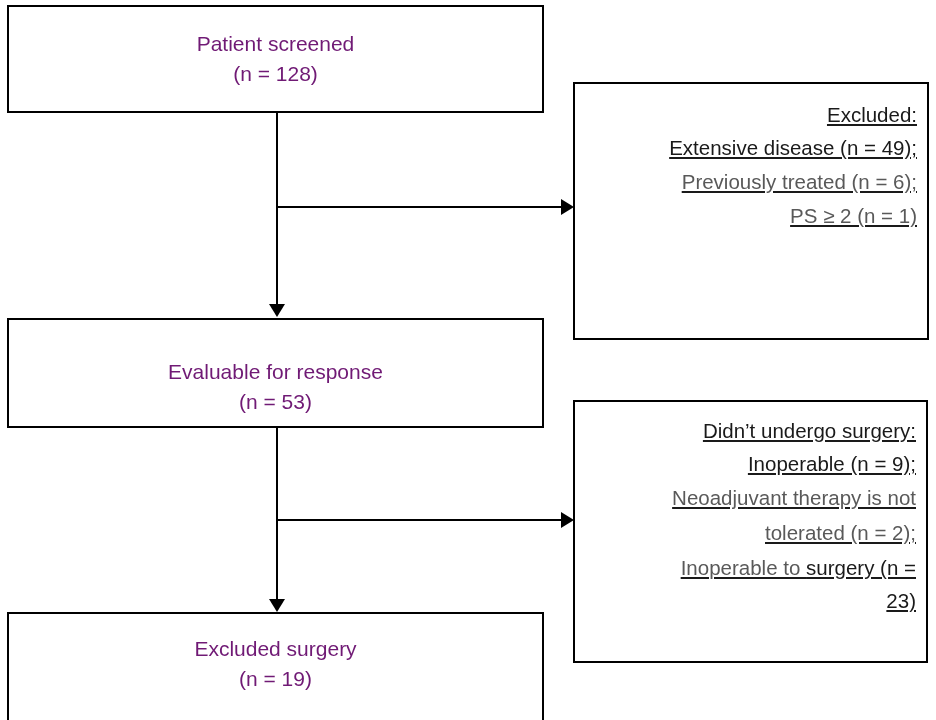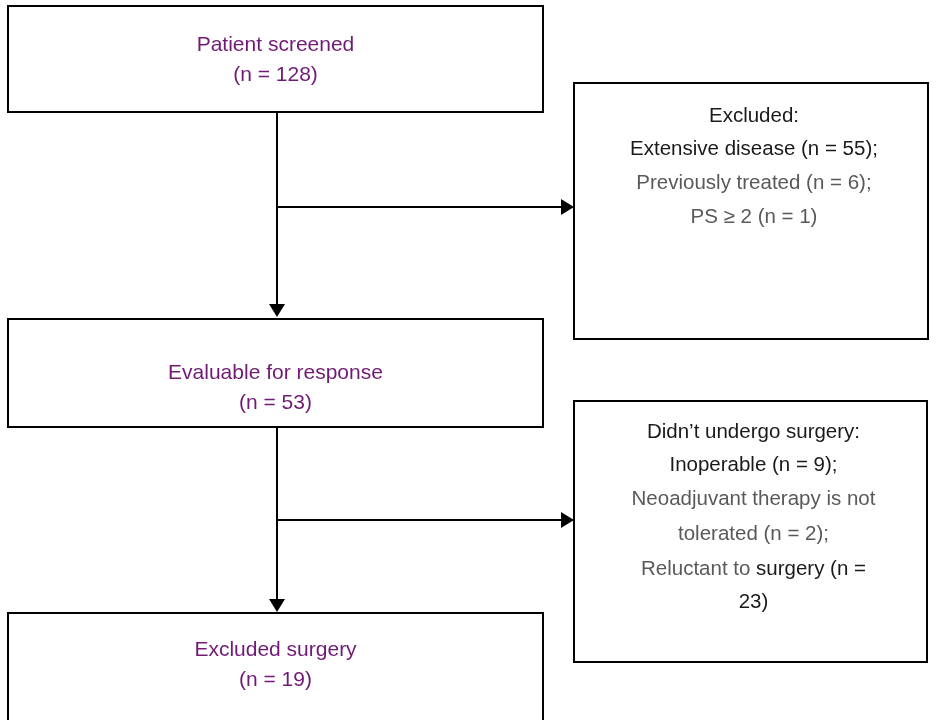--- a/index.html
+++ b/index.html
@@ -31,21 +31,22 @@
   }
   .node-main .node-line {
     display: block;
     white-space: nowrap;
   }
 
   .node-side {
     color: #1a1a1a;
     font-size: 20.5px;
     line-height: 35px;
-    text-align: center;
+    text-align: right;
+    text-decoration: underline;
   }
   .node-side .node-line {
     display: block;
   }
   .side-dark  { color: #1a1a1a; }
   .side-gray  { color: #595959; }
 
   
   .conn {
     position: absolute;
@@ -86,32 +87,32 @@
     <span class="node-line">(n = 53)</span>
   </div>
 
   <div class="node node-main" id="box-surgery" style="left:7px; top:612px; width:537px; height:112px; padding-top:20px;">
     <span class="node-line">Excluded surgery</span>
     <span class="node-line">(n = 19)</span>
   </div>
 
   <div class="node node-side" id="box-excluded" style="left:573px; top:82px; width:356px; height:258px; padding:14px 10px 0 16px;">
     <span class="node-line side-dark" style="line-height:33px;">Excluded:</span>
-    <span class="node-line side-dark" style="line-height:33px;">Extensive disease (n = 55);</span>
+    <span class="node-line side-dark" style="line-height:33px;">Extensive disease (n = 49);</span>
     <span class="node-line side-gray">Previously treated (n = 6);</span>
     <span class="node-line side-gray" style="line-height:33px;">PS ≥ 2 (n = 1)</span>
   </div>
 
   <div class="node node-side" id="box-no-surgery" style="left:573px; top:400px; width:355px; height:263px; padding:12px 10px 0 16px;">
     <span class="node-line side-dark" style="line-height:33px;">Didn’t undergo surgery:</span>
     <span class="node-line side-dark" style="line-height:33px;">Inoperable (n = 9);</span>
     <span class="node-line side-gray">Neoadjuvant therapy is not</span>
     <span class="node-line side-gray">tolerated (n = 2);</span>
     <span class="node-line">
-      <span class="side-gray">Reluctant to </span><span class="side-dark">surgery (n = </span>
+      <span class="side-gray">Inoperable to </span><span class="side-dark">surgery (n = </span>
     </span>
     <span class="node-line side-dark" style="line-height:32px;">23)</span>
   </div>
 
   <div class="conn vline" style="left:276px; top:113px; height:192px;"></div>
   <div class="arrow-down" style="left:269px; top:304px;"></div>
 
   <div class="conn hline" style="left:277px; top:206px; width:286px;"></div>
   <div class="arrow-right" style="left:561px; top:199px;"></div>
 

